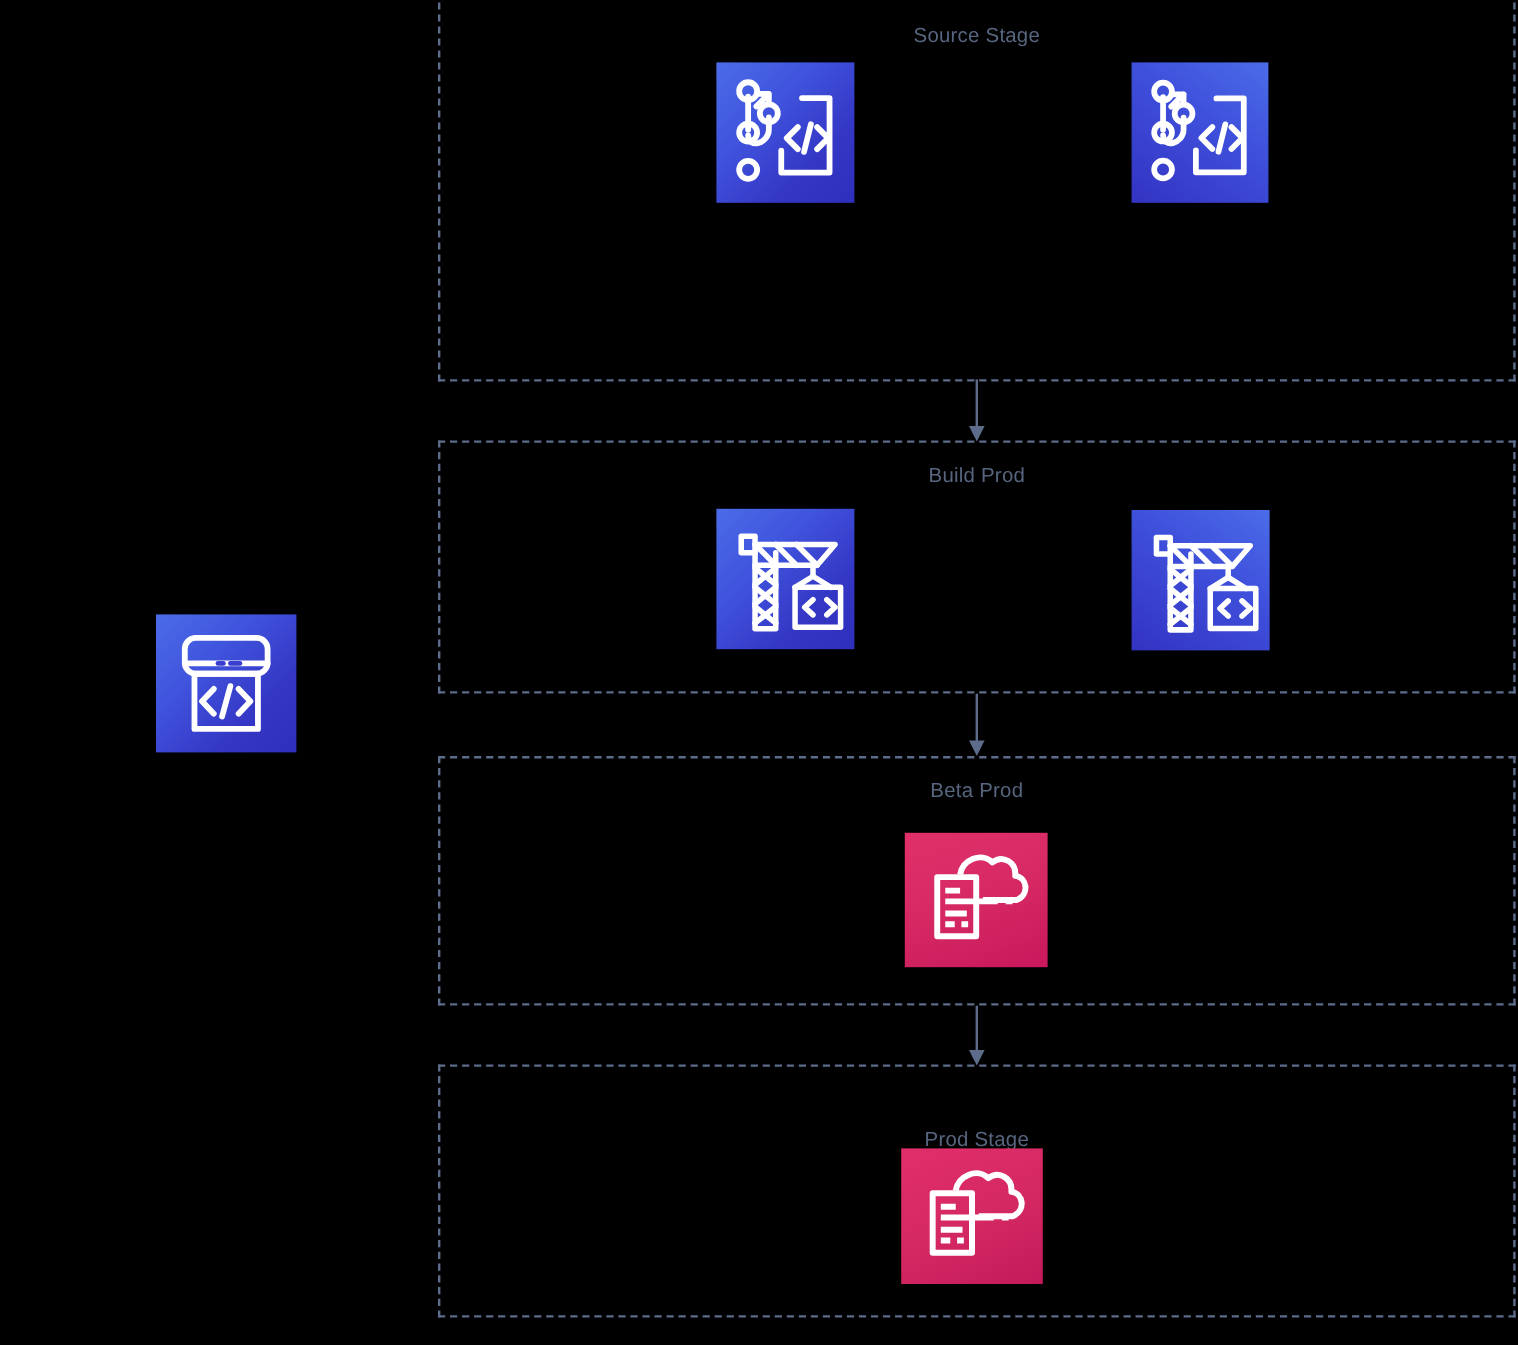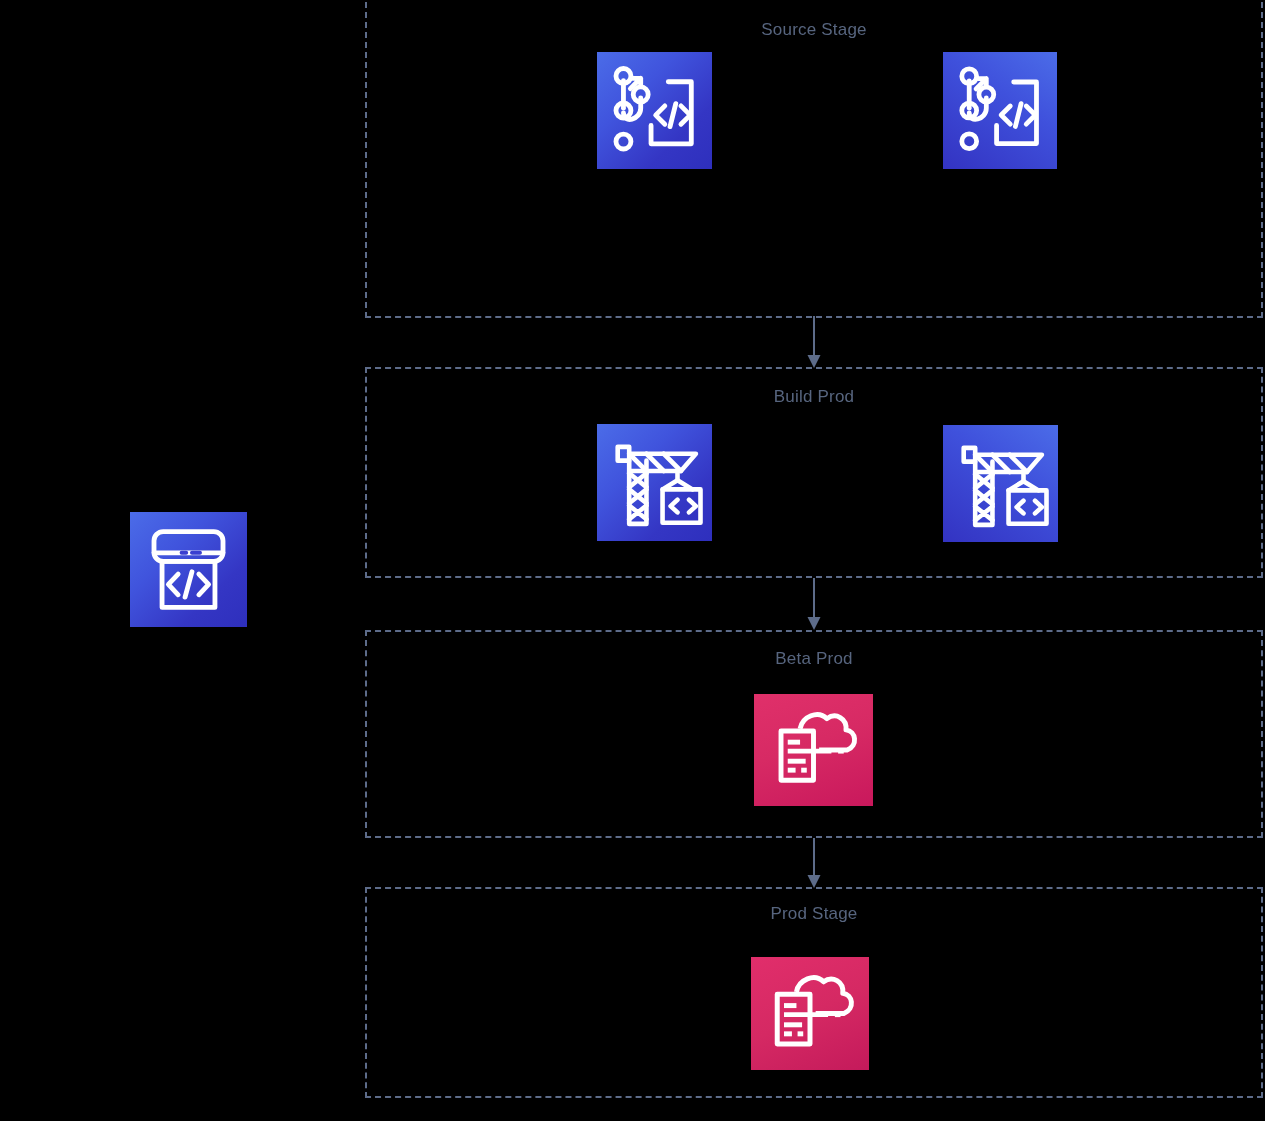--- a/index.html
+++ b/index.html
@@ -199,21 +199,21 @@
   </div>
 
   <div class="connector" style="left:794px; top:838px; width:40px; height:52px;">
     <svg viewBox="0 0 40 52" width="40" height="52" aria-hidden="true">
       <line x1="20" y1="0" x2="20" y2="42" stroke="#5d6c8a" stroke-width="2"></line>
       <path d="M20 50 L13.5 37 L26.5 37 Z" fill="#5d6c8a"></path>
     </svg>
   </div>
 
   <div class="stage-box" style="left:365px; top:887px; width:898px; height:211px;"></div>
-  <div class="stage-label" style="left:814px; top:904px;">Prod Stage</div>
+  <div class="stage-label" style="left:814px; top:940px;">Prod Stage</div>
 
   <div class="svc-icon icon-pink-alt" style="left:751px; top:957px; width:118px; height:113px;">
     <svg viewBox="0 0 100 100" aria-hidden="true">
       <g fill="none" stroke="#ffffff" stroke-width="4.4" stroke-linejoin="round" stroke-linecap="butt">
         <path d="M38 31 C40 20, 54 14, 62 22 C70 16, 80 22, 79 32 C88 33, 90 46, 80 50 L55 50"></path>
         <rect x="21" y="33" width="29" height="44"></rect>
         <line x1="27" y1="43" x2="38" y2="43"></line>
         <line x1="27" y1="51" x2="66" y2="51"></line>
         <line x1="72" y1="51" x2="77" y2="51"></line>
         <line x1="27" y1="60" x2="43" y2="60"></line>

